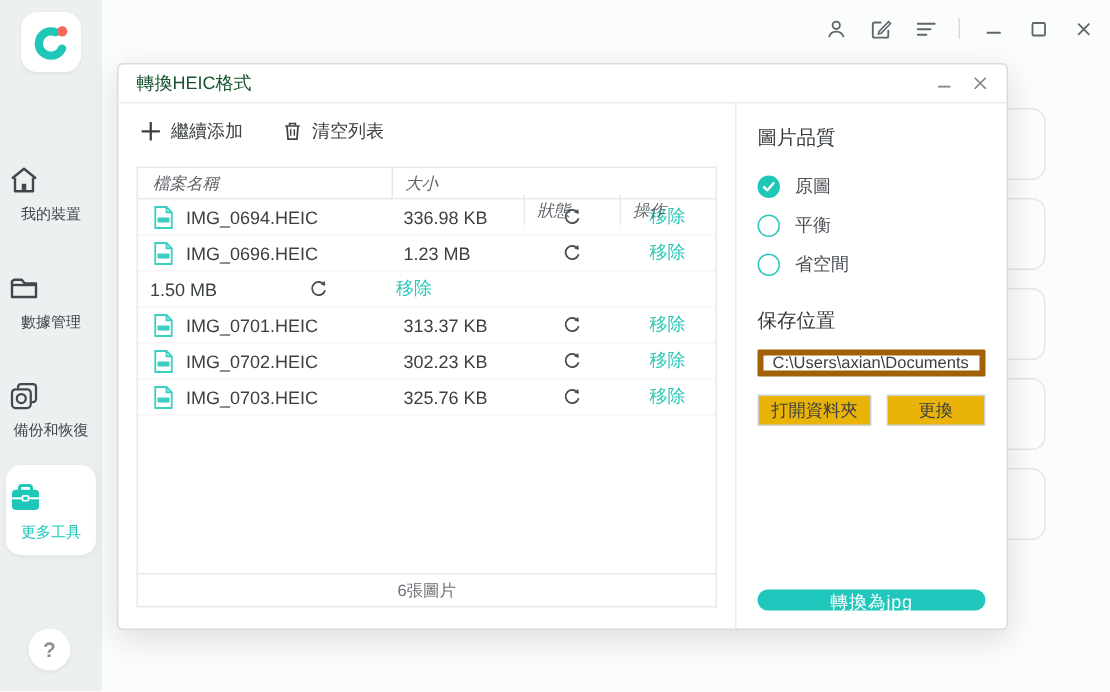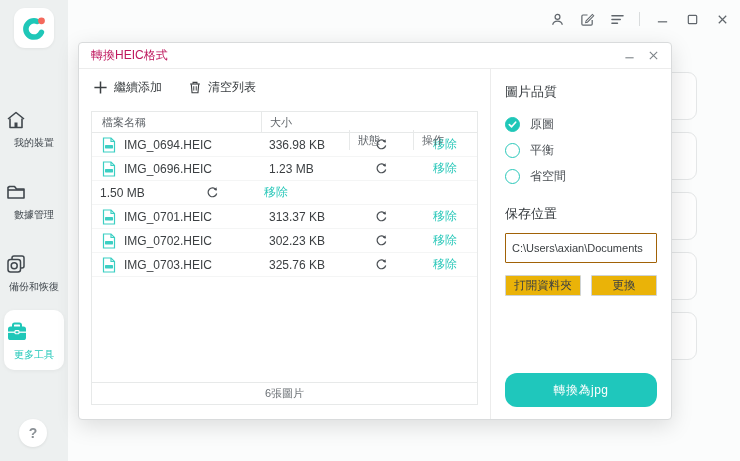--- a/index.html
+++ b/index.html
@@ -51,31 +51,31 @@
   .dialog {
     position:absolute; left:78px; top:42px; width:594px; height:378px;
     background:#fff; border:1px solid #d9dbdc; border-radius:4px;
     box-shadow:0 6px 22px rgba(0,0,0,.13);
     z-index:5; display:flex; flex-direction:column;
   }
   .dialog-titlebar {
     height:26px; flex:0 0 26px; display:flex; align-items:center;
     padding:0 8px 0 12px; border-bottom:1px solid #ececec;
   }
-  .dialog-title { font-size:12px; color:#be185d; }
+  .dialog-title { font-size:12px; color:#14532d; }
   .dialog-controls { margin-left:auto; display:flex; gap:4px; color:#7d8388; }
   .dlg-ctl { width:20px; height:18px; display:flex; align-items:center; justify-content:center; font-size:13px; }
   .dialog-body { flex:1; display:flex; min-height:0; }
   
   .list-section { width:412px; flex:0 0 412px; display:flex; flex-direction:column; padding:8px 12px 14px; border-right:1px solid #ececec; }
   .toolbar { display:flex; align-items:flex-start; gap:26px; height:26px; margin:2px 0 6px 2px; }
   .tool-btn { display:flex; align-items:center; gap:6px; font-size:12px; color:#3c4043; }
   .file-table { flex:1; border:1px solid #e7e9e9; display:flex; flex-direction:column; min-height:0; }
   .tbl-header { display:flex; align-items:center; height:21px; border-bottom:1px solid #e7e9e9; font-size:11px; color:#5f6469; }
-  .tbl-header .col { position:relative; padding-left:8px; }
+  .tbl-header .col { position:relative; padding-left:8px;font-style:italic; }
   .tbl-header .col + .col { border-left:1px solid #e7e9e9; }
   .col-name { flex:1; padding-left:10px !important; }
   .col-size { width:88px; flex:0 0 88px; height:100%; display:flex; align-items:center; }
   .col-status { width:64px; flex:0 0 64px; height:100%; display:flex; align-items:center; justify-content:flex-start; }
   .col-action { width:64px; flex:0 0 64px; height:100%; display:flex; align-items:center; }
   .tbl-header .col-status, .tbl-header .col-action { justify-content:flex-start;margin-top:36px; }
   .tbl-rows { flex:1; overflow:hidden; }
   .tbl-row { display:flex; align-items:center; height:24px; font-size:12px; color:#3c4043; border-bottom:1px solid #f4f5f5; }
   .tbl-row .col-name { display:flex; align-items:center; gap:8px; }
   .tbl-row .col-size { padding-left:8px; }
@@ -84,32 +84,32 @@
   .remove-link { color:#2bc8ba; font-size:12px; cursor:pointer; }
   .tbl-footer { height:22px; flex:0 0 22px; border-top:1px solid #e7e9e9; display:flex; align-items:center; justify-content:center; font-size:11px; color:#6a6f74; }
   
   .options-panel { flex:1; display:flex; flex-direction:column; padding:10px 14px 12px; }
   .panel-heading { font-size:13px; color:#33383c; margin:4px 0 10px; }
   .radio-row { display:flex; align-items:center; gap:10px; height:26px; font-size:12px; color:#4a4f54; }
   .radio-circle { width:15px; height:15px; border-radius:50%; border:1.5px solid #2bc8ba; background:#fff; display:flex; align-items:center; justify-content:center; }
   .radio-circle.checked { background:#1fc7b8; border-color:#1fc7b8; }
   .loc-heading { margin-top:16px; }
   .loc-input {
-    width:100%; height:30px; border:1px solid #a16207; background:#fff;
+    width:100%; height:18px; border:4px solid #a16207; background:#fff;
     font-size:11px; color:#3c4043; padding:0 6px; font-family:inherit; border-radius:1px;
   }
   .loc-buttons { display:flex; justify-content:space-between; margin-top:12px; gap:10px; }
   .small-btn {
     height:21px; border:1px solid #cfd3d4; background:#eab308; font-size:11.5px; color:#3c4043;
     font-family:inherit; border-radius:1px; flex:1;
   }
   .small-btn.open-folder { flex:1.15; }
   .panel-spacer { flex:1; }
   .convert-btn {
-    height:34px; border:none; border-radius:12px; background:#1fc7bc; color:#fff;
+    height:14px; border:none; border-radius:12px; background:#1fc7bc; color:#fff;
     font-size:12px; font-family:inherit; width:100%; letter-spacing:.5px;
   }
   svg { display:block; }
 </style>
 </head>
 <body>
 
 <div class="sidebar">
   <div class="logo">
     <svg width="26" height="26" viewBox="0 0 16 16">

